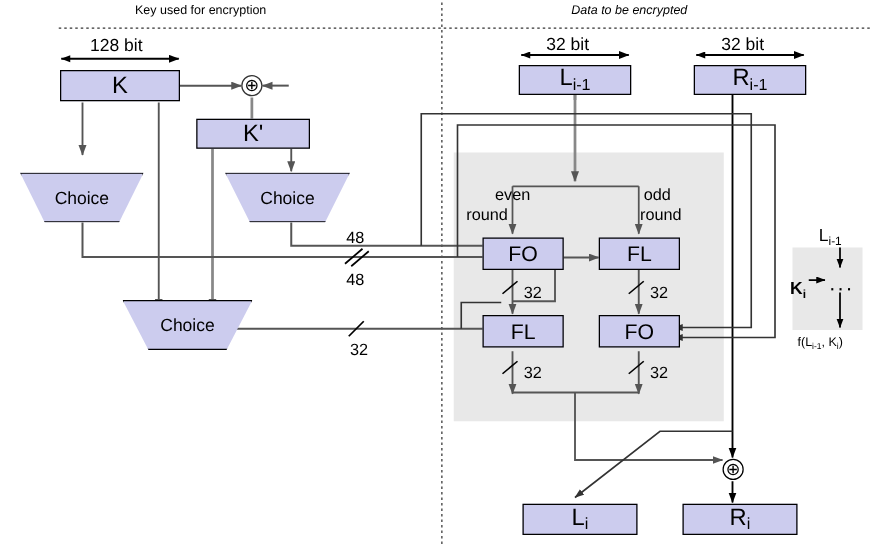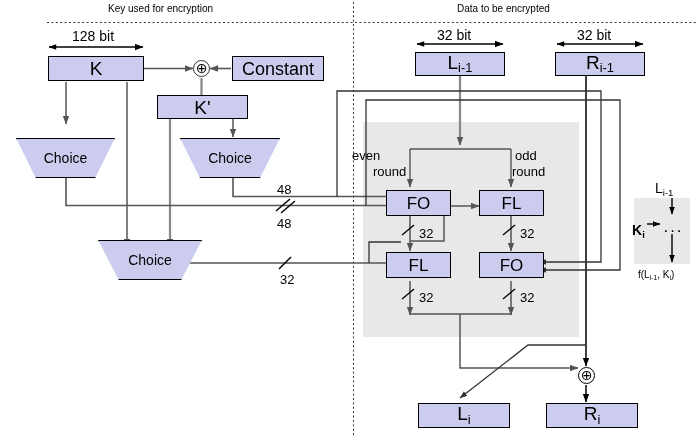--- a/index.html
+++ b/index.html
@@ -139,29 +139,28 @@
 
     <line x1="402" y1="235" x2="414" y2="225" stroke="#000" stroke-width="1.3"></line>
     <line x1="503" y1="235" x2="515" y2="225" stroke="#000" stroke-width="1.3"></line>
     <line x1="402" y1="299" x2="414" y2="289" stroke="#000" stroke-width="1.3"></line>
     <line x1="503" y1="299" x2="515" y2="289" stroke="#000" stroke-width="1.3"></line>
 
     <line x1="460" y1="75" x2="460" y2="80" stroke="#888" stroke-width="2.2"></line>
   </svg>
 
   <div class="cap hdr" style="left:108px;top:3px;">Key used for encryption</div>
-  <div class="cap hdr" style="left:457px;top:3px;">Data to be encrypted</div>
+  <div class="cap hdr" style="left:457px;top:3px;font-style:italic;">Data to be encrypted</div>
 
   <div class="cap big" style="left:72px;top:28px;">128 bit</div>
   <div class="cap big" style="left:437px;top:27px;">32 bit</div>
   <div class="cap big" style="left:577px;top:27px;">32 bit</div>
 
   <div class="node box" style="left:48px;top:56px;width:96px;height:25px;">K</div>
 
-  <div class="node box" style="left:232px;top:56px;width:92px;height:25px;font-size:18px;">Constant</div>
 
   <div class="node box" style="left:157px;top:95px;width:91px;height:24px;">K'</div>
 
   <div class="node" style="left:193px;top:60px;width:17px;height:17px;border:1.5px solid #333;
               border-radius:50%;background:#fff;display:flex;align-items:center;
               justify-content:center;font-size:14px;line-height:1;">
     <span style="position:relative;top:-1px;">⊕</span>
   </div>
 
   <div class="node trap" style="left:16px;top:138px;width:99px;height:40px;">
@@ -182,21 +181,21 @@
     <span>
       <span>L</span><span class="sub">i-1</span>
     </span>
   </div>
   <div class="node box" style="left:555px;top:52px;width:90px;height:24px;">
     <span>
       <span>R</span><span class="sub">i-1</span>
     </span>
   </div>
 
-  <div class="cap" style="left:352px;top:148px;">even</div>
+  <div class="cap" style="left:396px;top:148px;">even</div>
   <div class="cap" style="left:373px;top:164px;">round</div>
   <div class="cap" style="left:515px;top:148px;">odd</div>
   <div class="cap" style="left:512px;top:164px;">round</div>
 
   <div class="node box small" style="left:386px;top:190px;width:65px;height:26px;">FO</div>
   <div class="node box small" style="left:479px;top:190px;width:65px;height:26px;">FL</div>
   <div class="node box small" style="left:386px;top:252px;width:65px;height:26px;">FL</div>
   <div class="node box small" style="left:479px;top:252px;width:65px;height:26px;">FO</div>
 
   <div class="cap lbl" style="left:419px;top:226px;">32</div>

